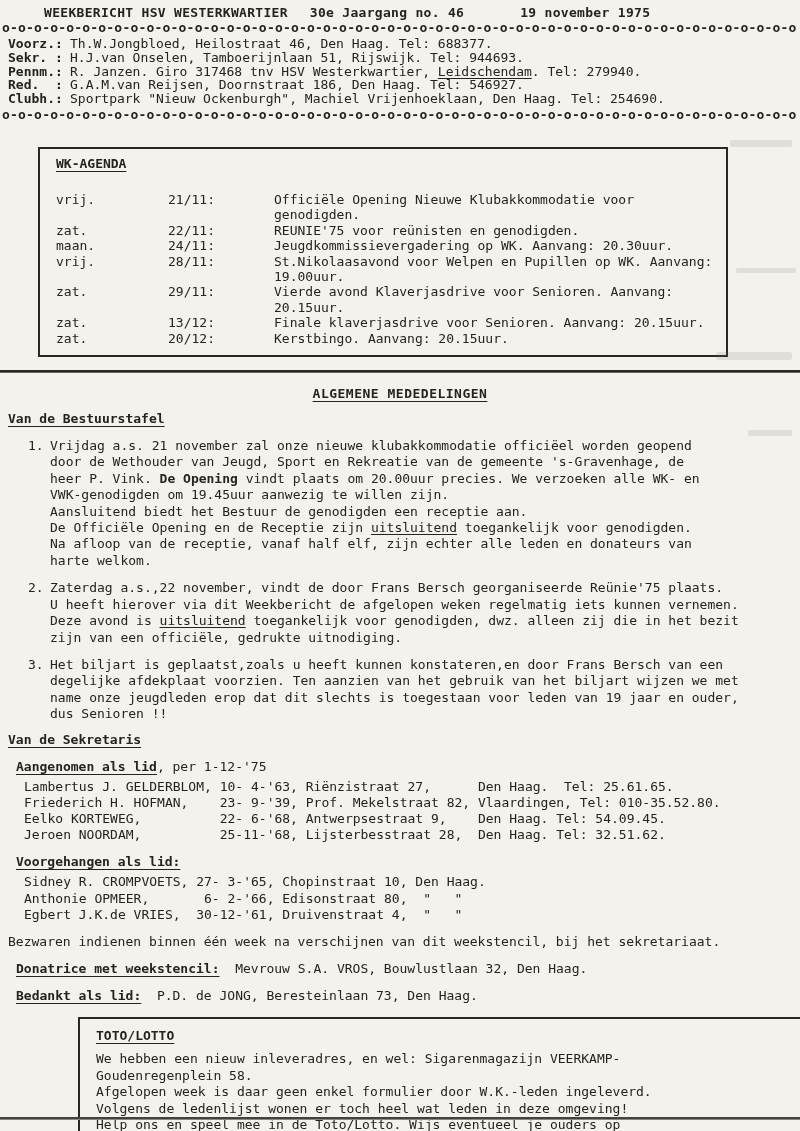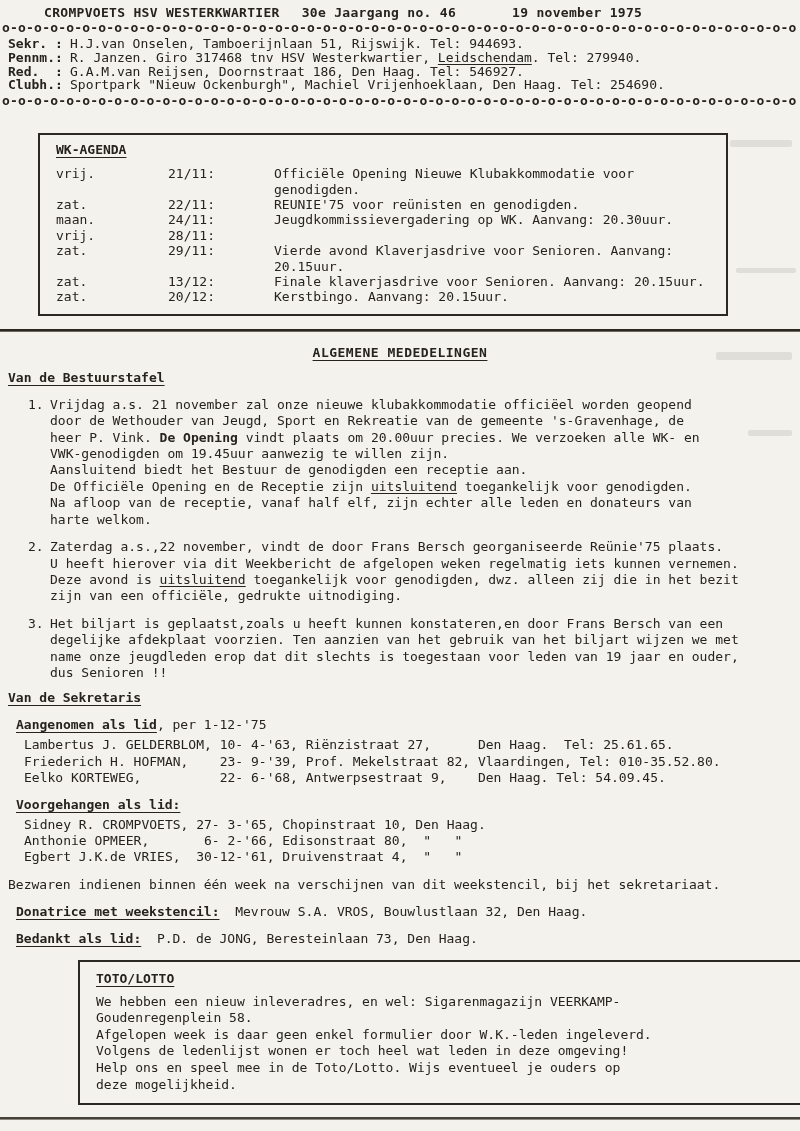--- a/index.html
+++ b/index.html
@@ -55,21 +55,21 @@
     margin: 26px 0 0 38px;
     width: 690px;
     border: 2px solid var(--rule);
     padding: 7px 8px 9px 16px;
   }
   .agenda-title {
     display: inline-block;
     font-weight: bold;
     text-decoration: underline;
     text-underline-offset: 3px;
-    margin-bottom: 8px;
+    margin-bottom: 20px;
     line-height: 16px;
     text-align: right;
   }
   .agenda-row { display: grid; grid-template-columns: 64px 58px 1fr; line-height: 15.4px; gap: 48px; }
 
   .main-rule { margin-top: 13px; height: 3px; background: var(--rule); border-bottom: 1px solid #6b675e; }
 
   .section-title {
     text-align: center;
     font-weight: bold;
@@ -131,28 +131,32 @@
   .smudge-2 { left: 736px; top: 268px; width: 60px; height: 5px; }
   .smudge-3 { left: 716px; top: 352px; width: 76px; height: 8px; }
   .smudge-4 { left: 748px; top: 430px; width: 44px; height: 6px; }
 </style>
 </head>
 <body>
 
 <div class="page">
 
   <div class="masthead">
-    <span>CROMPVOETS   HSV  WESTERKWARTIER</span>
+    <span>WEEKBERICHT   HSV  WESTERKWARTIER</span>
     <span class="issue">30e Jaargang no. 46</span>
     <span class="date">19 november 1975</span>
   </div>
 
   <div class="oo-divider">o-o-o-o-o-o-o-o-o-o-o-o-o-o-o-o-o-o-o-o-o-o-o-o-o-o-o-o-o-o-o-o-o-o-o-o-o-o-o-o-o-o-o-o-o-o-o-o-o-o</div>
 
   <div class="contacts">
+    <div class="contact-row">
+      <span class="contact-label">Voorz.:</span>
+      <span class="contact-value"><span>Th.W.Jongbloed, Heilostraat 46, Den Haag. Tel: 688377.</span></span>
+    </div>
     <div class="contact-row">
       <span class="contact-label">Sekr. :</span>
       <span class="contact-value"><span>H.J.van Onselen, Tamboerijnlaan 51, Rijswijk. Tel: 944693.</span></span>
     </div>
     <div class="contact-row">
       <span class="contact-label">Pennm.:</span>
       <span class="contact-value"><span>R. Janzen. Giro 317468 tnv HSV Westerkwartier, </span><span class="u">Leidschendam</span><span>. Tel: 279940.</span></span>
     </div>
     <div class="contact-row">
       <span class="contact-label">Red.  :</span>
@@ -179,20 +183,21 @@
       <span>REUNIE'75 voor reünisten en genodigden.</span>
     </div>
     <div class="agenda-row">
       <span>maan.</span>
       <span>24/11:</span>
       <span>Jeugdkommissievergadering op WK. Aanvang: 20.30uur.</span>
     </div>
     <div class="agenda-row">
       <span>vrij.</span>
       <span>28/11:</span>
+      <span>St.Nikolaasavond voor Welpen en Pupillen op WK. Aanvang: 19.00uur.</span>
     </div>
     <div class="agenda-row">
       <span>zat.</span>
       <span>29/11:</span>
       <span>Vierde avond Klaverjasdrive voor Senioren. Aanvang: 20.15uur.</span>
     </div>
     <div class="agenda-row">
       <span>zat.</span>
       <span>13/12:</span>
       <span>Finale klaverjasdrive voor Senioren. Aanvang: 20.15uur.</span>
@@ -235,20 +240,21 @@
 dus Senioren !!</span></span>
   </div>
 
   <div class="subheading">Van de Sekretaris</div>
 
   <div class="labeled-line"><span class="lbl">Aangenomen als lid</span><span>, per 1-12-'75</span></div>
   <div class="member-rows">
     <div class="pre-row">Lambertus J. GELDERBLOM, 10- 4-'63, Riënzistraat 27,      Den Haag.  Tel: 25.61.65.</div>
     <div class="pre-row">Friederich H. HOFMAN,    23- 9-'39, Prof. Mekelstraat 82, Vlaardingen, Tel: 010-35.52.80.</div>
     <div class="pre-row">Eelko KORTEWEG,          22- 6-'68, Antwerpsestraat 9,    Den Haag. Tel: 54.09.45.</div>
+    <div class="pre-row">Jeroen NOORDAM,          25-11-'68, Lijsterbesstraat 28,  Den Haag. Tel: 32.51.62.</div>
   </div>
 
   <div class="labeled-line"><span class="lbl">Voorgehangen als lid:</span></div>
   <div class="member-rows">
     <div class="pre-row">Sidney R. CROMPVOETS, 27- 3-'65, Chopinstraat 10, Den Haag.</div>
     <div class="pre-row">Anthonie OPMEER,       6- 2-'66, Edisonstraat 80,  "   "</div>
     <div class="pre-row">Egbert J.K.de VRIES,  30-12-'61, Druivenstraat 4,  "   "</div>
   </div>
 
   <div class="inline-note">Bezwaren indienen binnen één week na verschijnen van dit weekstencil, bij het sekretariaat.</div>

